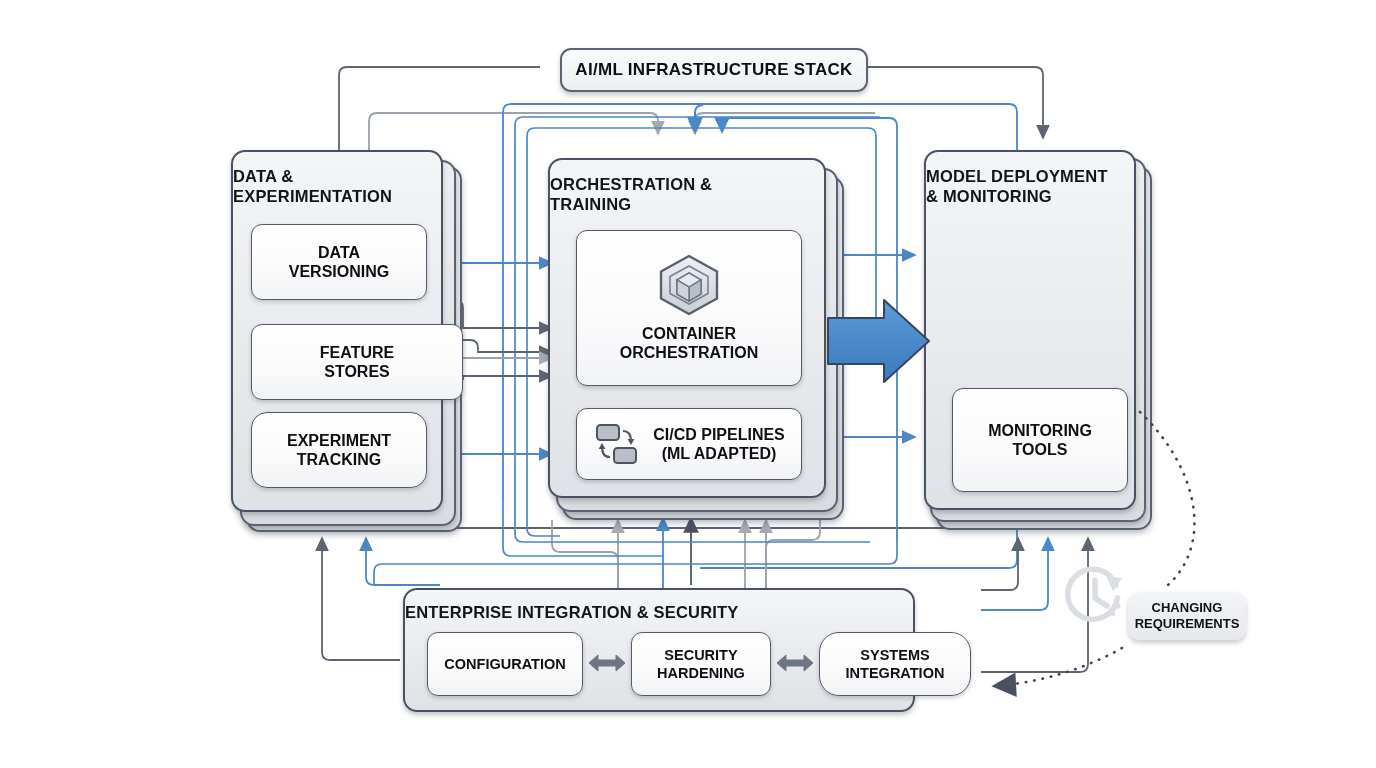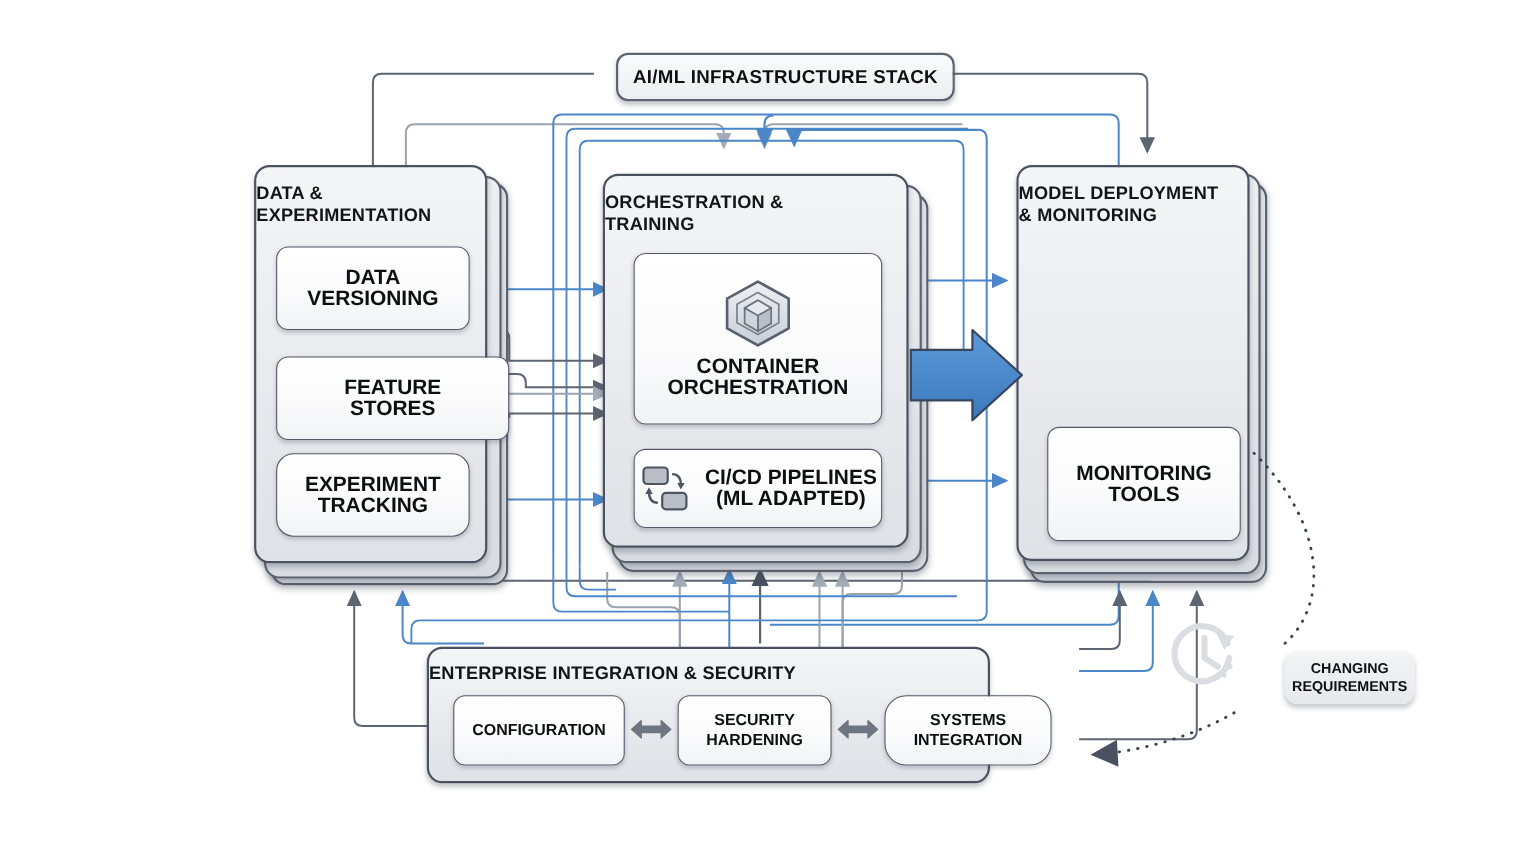--- a/index.html
+++ b/index.html
@@ -40,42 +40,41 @@
   .card{
     position:absolute;box-sizing:border-box;
     border:1.6px solid #55596a;border-radius:11px;
     background:linear-gradient(180deg,#ffffff 0%,#fbfbfc 55%,#f2f3f5 100%);
     box-shadow:0 2px 4px rgba(70,75,90,.28);
     display:flex;flex-direction:column;align-items:center;justify-content:center;
     z-index:2;
   }
   .card-label{
     text-align:center;color:#0d1013;font-weight:bold;
-    font-size:19px;line-height:19px;white-space:pre-line;
+    font-size:16px;line-height:19px;white-space:pre-line;
   }
   .card-label.sm{font-size:14.5px;line-height:18px;}
 
   
   #title-pill{
     position:absolute;display:flex;align-items:center;justify-content:center;
     border:2px solid #5c6372;border-radius:11px;
     background:linear-gradient(180deg,#fafbfc 0%,#eceef1 100%);
     box-shadow:0 3px 5px rgba(60,65,80,.30);
     z-index:4;
   }
   #title-pill span{font-weight:bold;font-size:17px;color:#0d1013;letter-spacing:.3px;}
 
   
   #cr-pill{
     position:absolute;display:flex;align-items:center;justify-content:center;
     border-radius:12px;
     background:linear-gradient(180deg,#f3f4f6 0%,#e6e8ec 100%);
     box-shadow:0 3px 5px rgba(60,65,80,.28);
     z-index:6;
-    margin-left:40px;
   }
   #cr-pill span{
     font-weight:bold;font-size:13px;line-height:16px;color:#0d1013;
     text-align:center;white-space:pre-line;
   }
 
   
   .icon{display:block;}
   .card .icon{margin-bottom:8px;}
   #clock-icon{position:absolute;z-index:5;}
@@ -243,21 +242,21 @@
     <div class="group-title">MODEL DEPLOYMENT
 &amp; MONITORING</div>
 
 
     <div class="card" style="left:26px;top:236px;width:176px;height:104px;">
       <div class="card-label">MONITORING
 TOOLS</div>
     </div>
   </div>
 
-  <div class="node panel" style="left:388px;top:588px;width:512px;height:124px;">
+  <div class="node panel" style="left:403px;top:588px;width:512px;height:124px;">
     <div class="group-title" style="top:12px;">ENTERPRISE INTEGRATION &amp; SECURITY</div>
 
     <div class="card" style="left:22px;top:42px;width:156px;height:64px;">
       <div class="card-label sm">CONFIGURATION</div>
     </div>
 
     <svg class="icon" style="position:absolute;left:182px;top:60px;" width="40" height="26" viewBox="0 0 40 26">
       <path d="M2,13 L11,5 L11,10 L29,10 L29,5 L38,13 L29,21 L29,16 L11,16 L11,21 Z" fill="#6e7683" stroke="#6e7683" stroke-width="1" stroke-linejoin="round"></path>
     </svg>
 

